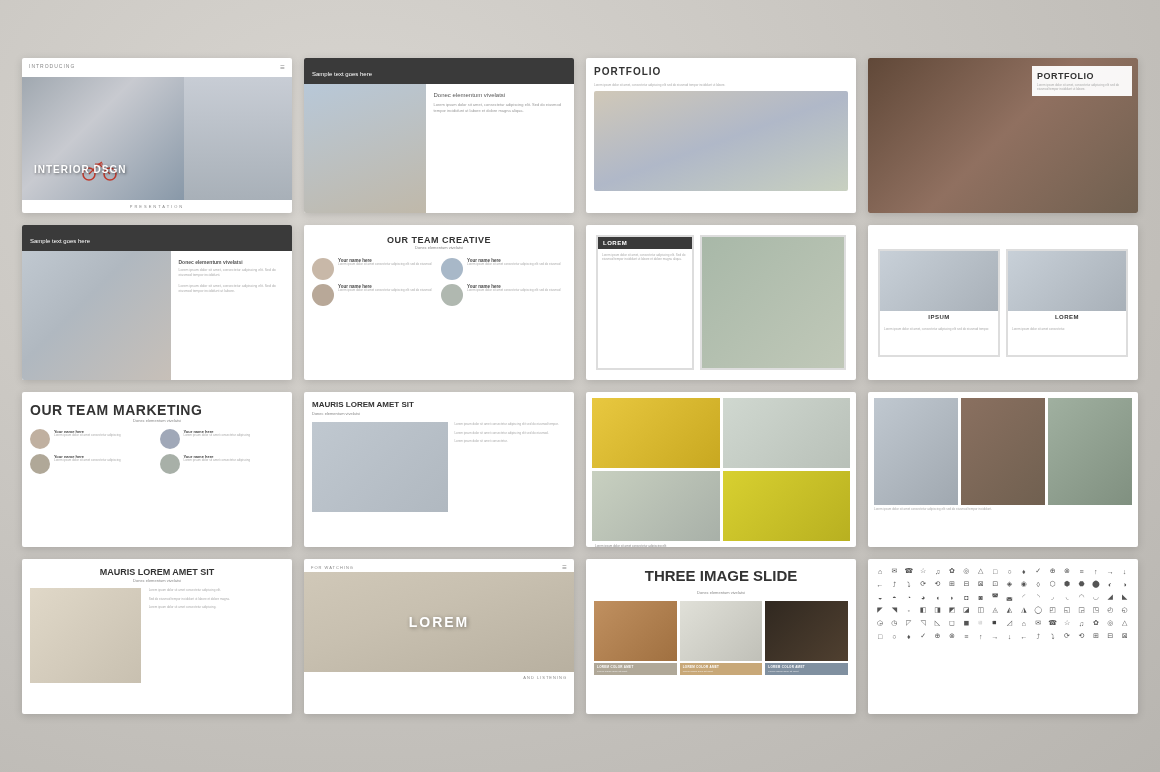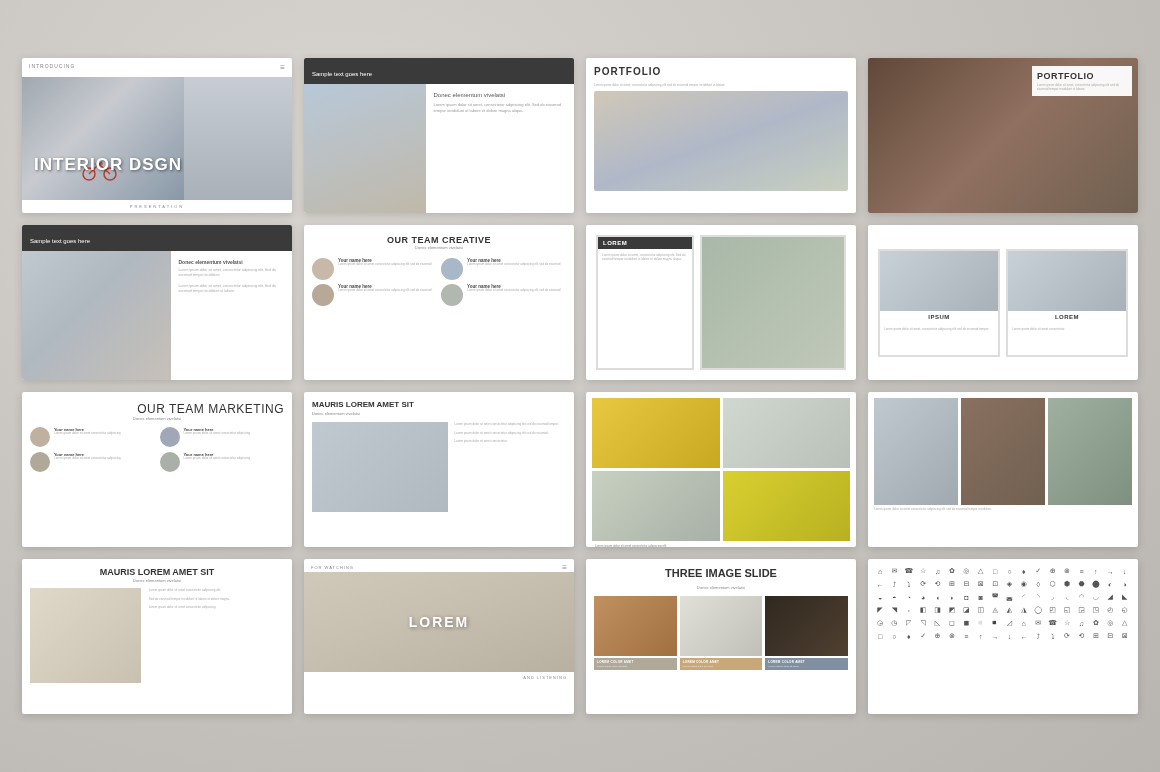--- a/index.html
+++ b/index.html
@@ -44,21 +44,21 @@
       background: linear-gradient(135deg, #a0a8b0 0%, #c8cad0 40%, #8898a8 100%);
     }
     .s1 .right-img {
       width: 40%;
       background: linear-gradient(180deg, #c8cdd5 0%, #a8b0b8 100%);
     }
     .s1 .title-overlay {
       position: absolute;
       left: 12px;
       bottom: 25px;
-      font-size: 17px;
+      font-size: 10px;
       font-weight: 900;
       color: #fff;
       text-shadow: 1px 1px 3px rgba(0,0,0,0.5);
       letter-spacing: 1px;
     }
     .s1 .presentation { font-size: 4px; letter-spacing: 2px; text-align: center; padding: 4px; color: #888; text-transform: uppercase; }
 
     
     .s2 { }
     .s2 .dark-bar { background: #3a3a3a; padding: 4px 8px; }
@@ -107,21 +107,21 @@
     
     .s8 { padding: 10px; display: flex; gap: 6px; align-items: center; justify-content: center; }
     .s8 .frame { border: 2px solid #ddd; flex: 1; height: 80%; display: flex; flex-direction: column; }
     .s8 .frame .img { width: 100%; height: 60px; background: linear-gradient(135deg, #c8d0d8 0%, #a8b0b8 100%); }
     .s8 .frame .label { background: #fff; color: #333; font-size: 6px; padding: 3px 5px; font-weight: 700; letter-spacing: 0.5px; text-align: center; }
     .s8 .frame .body { font-size: 3px; color: #aaa; padding: 4px; line-height: 1.4; flex: 1; }
     .s8 .img2 { background: linear-gradient(135deg, #d0d8c0 0%, #b8c0a8 100%); }
 
     
     .s9 { padding: 10px 8px 8px; }
-    .s9 .title { font-size: 12px; font-weight: 400; letter-spacing: 0.5px; color: #333; text-align: right; }
+    .s9 .title { font-size: 14px; font-weight: 700; letter-spacing: 0.5px; color: #333; text-align: left; }
     .s9 .subtitle { font-size: 4px; color: #888; text-align: center; margin-bottom: 6px; }
     .s9 .team-grid { display: grid; grid-template-columns: 1fr 1fr; gap: 5px; }
     .s9 .member { display: flex; align-items: flex-start; gap: 4px; }
     .s9 .avatar { width: 20px; height: 20px; border-radius: 50%; background: #c0b0a0; flex-shrink: 0; }
     .s9 .av2 { background: #a0a8b8; }
     .s9 .av3 { background: #b0a898; }
     .s9 .av4 { background: #a8b0a8; }
     .s9 .mname { font-size: 4px; font-weight: 700; color: #444; }
     .s9 .mtext { font-size: 3px; color: #aaa; line-height: 1.3; }
 
@@ -162,21 +162,21 @@
 
     
     .s14 { }
     .s14 .top-label { font-size: 4px; color: #888; letter-spacing: 1px; padding: 5px 7px 0; text-align: left; text-transform: uppercase; }
     .s14 .img { width: 100%; height: 100px; background: linear-gradient(135deg, #d8d0c0 0%, #c0b8a8 100%); position: relative; }
     .s14 .thanks { position: absolute; left: 50%; top: 50%; transform: translate(-50%, -50%); font-size: 14px; font-weight: 900; color: #fff; letter-spacing: 2px; text-shadow: 1px 1px 4px rgba(0,0,0,0.4); }
     .s14 .bottom-label { font-size: 4px; color: #888; letter-spacing: 1px; padding: 3px 7px; text-transform: uppercase; text-align: right; }
 
     
     .s15 { padding: 8px; }
-    .s15 .title { font-size: 11px; font-weight: 700; color: #333; text-align: center; margin-bottom: 6px; }
+    .s15 .title { font-size: 15px; font-weight: 700; color: #333; text-align: center; margin-bottom: 6px; }
     .s15 .subtitle { font-size: 4px; color: #888; text-align: center; margin-bottom: 6px; }
     .s15 .imgs { display: grid; grid-template-columns: 1fr 1fr 1fr; gap: 3px; height: 60px; }
     .s15 .i1 { background: linear-gradient(135deg, #c09060 0%, #a07040 100%); }
     .s15 .i2 { background: linear-gradient(135deg, #e0e0d8 0%, #c0c0b8 100%); }
     .s15 .i3 { background: linear-gradient(135deg, #302820 0%, #504030 100%); }
     .s15 .labels { display: grid; grid-template-columns: 1fr 1fr 1fr; gap: 3px; margin-top: 2px; }
     .s15 .lbl { background: #b0a898; padding: 2px 3px; }
     .s15 .lbl.l2 { background: #c8a878; }
     .s15 .lbl.l3 { background: #8090a0; }
     .s15 .lbl-text { font-size: 3px; color: #fff; font-weight: 700; letter-spacing: 0.3px; }

